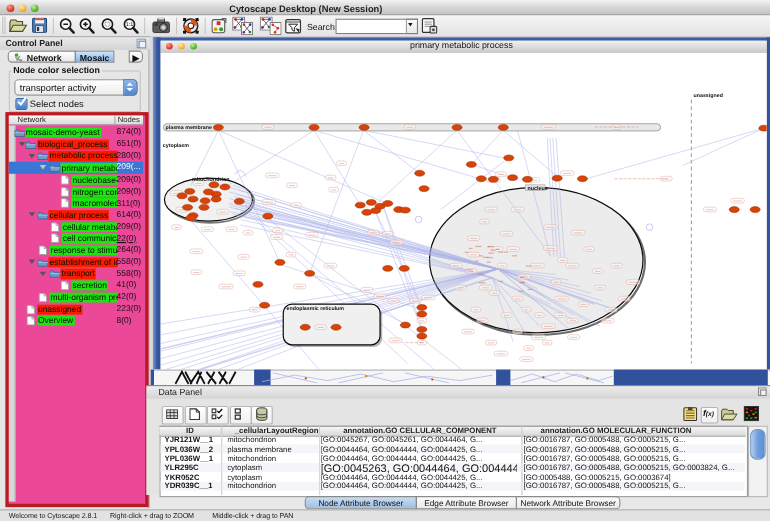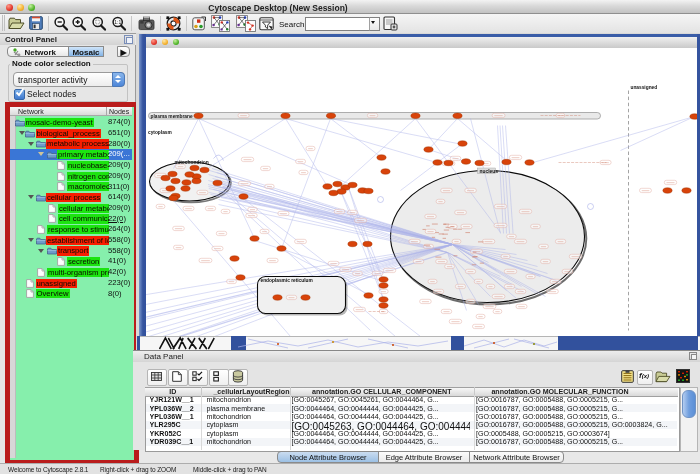--- a/index.html
+++ b/index.html
@@ -15,21 +15,21 @@
   .tsep{top:16px;width:1px;height:15px;background:#c6c6c6;}
   
   .cp-head{left:0;top:34px;width:135px;height:11px;background:linear-gradient(#e9e9e9,#d3d3d3);
      border-bottom:1px solid #b0b0b0;}
   .cp-head span{position:absolute;left:5px;top:1px;font-size:8px;font-weight:bold;color:#222;}
   .cp-body{left:0;top:46px;width:135px;height:417px;background:#e6e6e6;border-right:1px solid #9a9a9a;}
   
   .seg{position:absolute;top:0px;height:11px;font-size:8px;font-weight:bold;color:#111;
        text-align:center;line-height:11px;border:1px solid #8a8a8a;box-sizing:border-box;}
   
-  .tree{left:5px;top:102px;width:124px;height:353px;background:#86efac;border:5px solid #b91c1c;position:absolute;}
+  .tree{left:5px;top:102px;width:124px;height:353px;background:#ec4899;border:3px solid #b91c1c;position:absolute;}
   .tree-head{position:absolute;left:0;top:0;width:122px;height:8px;
     background:linear-gradient(#f8f8f8,#dadada);border-bottom:1px solid #a8a8a8;font-size:7px;color:#222;}
   .trow{position:absolute;left:0;width:122px;height:10.7px;font-size:7.7px;line-height:10.7px;white-space:nowrap;}
   .hl{position:absolute;top:0.8px;height:9.2px;line-height:9.4px;padding:0 1px;color:#0b0b00;overflow:hidden;}
   .cnt{position:absolute;left:98px;top:0;color:#111;}
   .tri{position:absolute;top:3px;width:0;height:0;border-left:3.2px solid transparent;
        border-right:3.2px solid transparent;border-top:4.2px solid #555;}
   
   .dp-title{left:133px;top:350px;width:567px;height:11px;
     background:linear-gradient(#ededed,#d5d5d5);border-bottom:1px solid #aaa;border-top:1px solid #888;}
@@ -349,20 +349,21 @@
 <div class="abs" style="left:136px;top:33px;width:564px;height:317px;background:#d9d9d9;"></div>
 
 <div class="abs" style="left:139px;top:34px;width:561px;height:302px;border:0;">
   <div class="abs" style="left:0;top:0;width:561px;height:2.5px;background:#3a5da8;"></div>
   <div class="abs" style="left:0;top:0;width:6.5px;height:302px;background:linear-gradient(90deg,#7b97cc,#35549f 55%,#32519d);"></div>
   <div class="abs" style="left:557.5px;top:0;width:3.5px;height:302px;background:#35549f;"></div>
   <div class="abs" style="left:6.5px;top:2.5px;width:551px;height:11px;background:linear-gradient(#f0f0f0,#c9c9c9);border-bottom:1px solid #909090;"></div>
   <div class="abs tl" style="left:11.5px;top:4.5px;width:6.5px;height:6.5px;background:radial-gradient(circle at 35% 30%,#ff9a8a,#e3382c 60%,#b01a10);"></div>
   <div class="abs tl" style="left:22.5px;top:4.5px;width:6.5px;height:6.5px;background:radial-gradient(circle at 35% 30%,#ffe9a8,#f5b12e 60%,#cf8f12);"></div>
   <div class="abs tl" style="left:33.5px;top:4.5px;width:6.5px;height:6.5px;background:radial-gradient(circle at 35% 30%,#c6f0a0,#53b62c 60%,#2f8f12);"></div>
+  <div class="abs" style="left:0;top:3px;width:561px;text-align:center;font-size:8px;color:#111;">primary metabolic process</div>
   <div class="abs" style="left:6.5px;top:13.5px;width:551px;height:288px;background:#fff;">
       <svg width="551" height="288" viewBox="0 0 551 288" style="position:absolute;left:0;top:0;">
         <rect x="2.5" y="64.5" width="452" height="6.5" rx="3.2" fill="#e9e9e9" stroke="#9a9a9a" stroke-width="0.8"></rect>
         <ellipse cx="45.0" cy="135.0" rx="40" ry="19.5" fill="none" stroke="#0a0a0a" stroke-width="1.6" opacity="0.55"></ellipse>
         <ellipse cx="43.5" cy="133.5" rx="40" ry="19.5" fill="#f1f1f1" stroke="#0a0a0a" stroke-width="1.1"></ellipse>
         <ellipse cx="343.3" cy="190.5" rx="97" ry="66" fill="none" stroke="#0a0a0a" stroke-width="2" opacity="0.6"></ellipse>
         <ellipse cx="341.5" cy="188.5" rx="97" ry="66" fill="#ececec" stroke="#0a0a0a" stroke-width="1.1"></ellipse>
         <line x1="482.5" y1="42.5" x2="482.5" y2="282.5" stroke="#9a9a9a" stroke-width="0.9" stroke-dasharray="3.5,2.6"></line>
         <g stroke="#a3abe8" stroke-width="0.55" opacity="0.75">
           <line x1="66.0" y1="120.5" x2="306.5" y2="196.5"></line>

